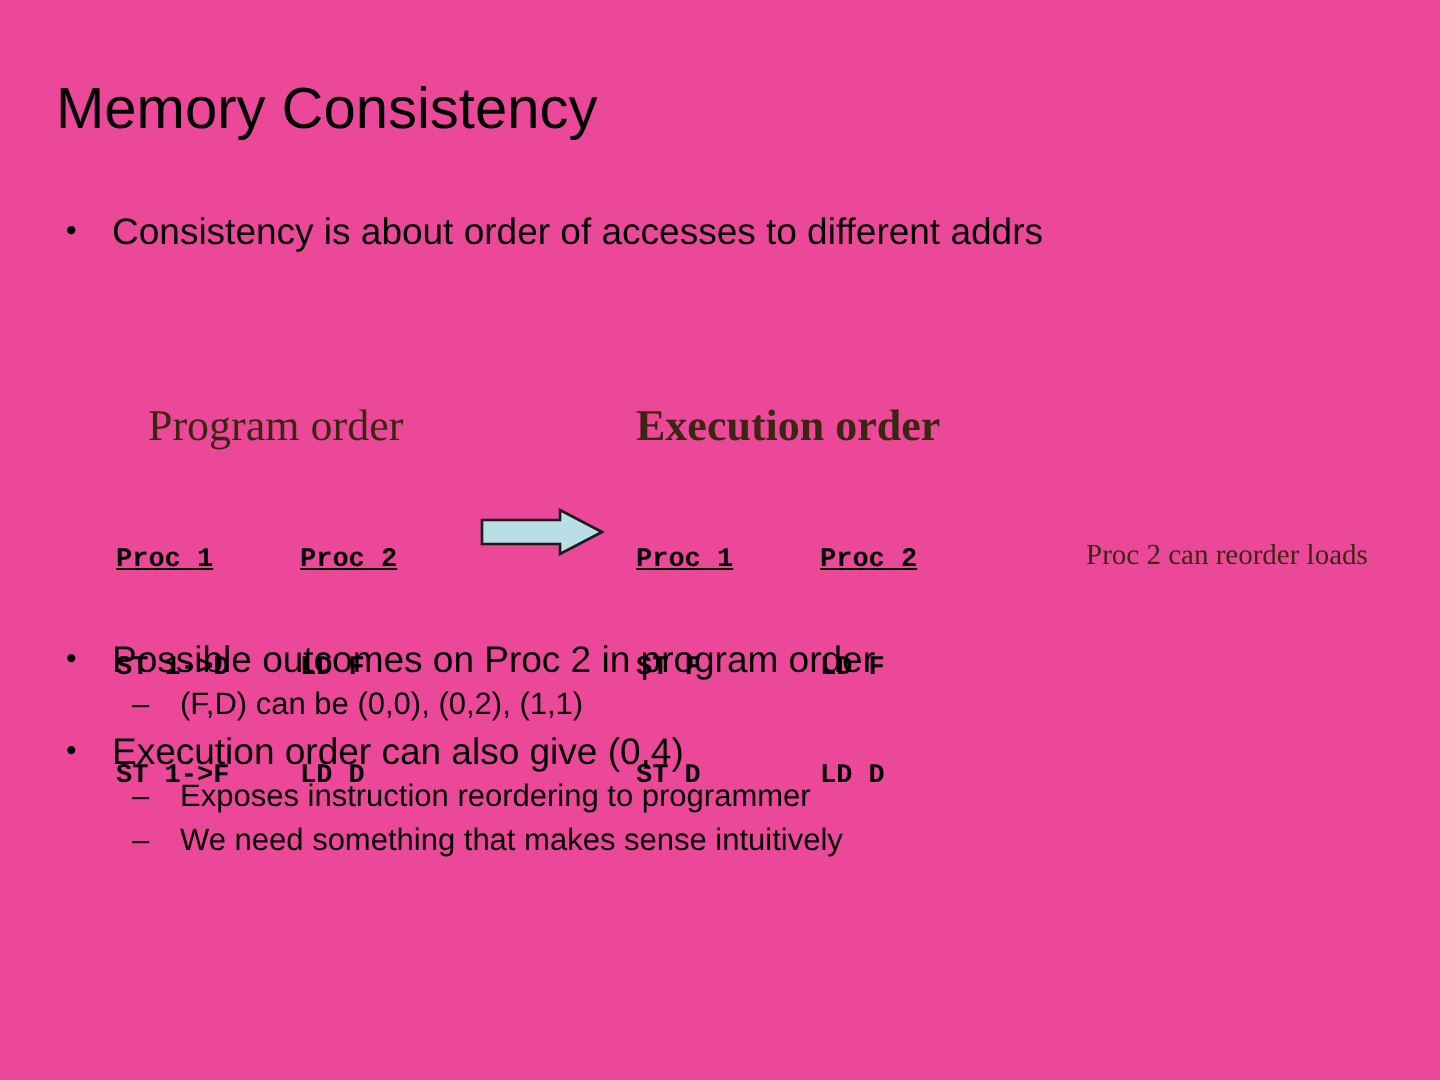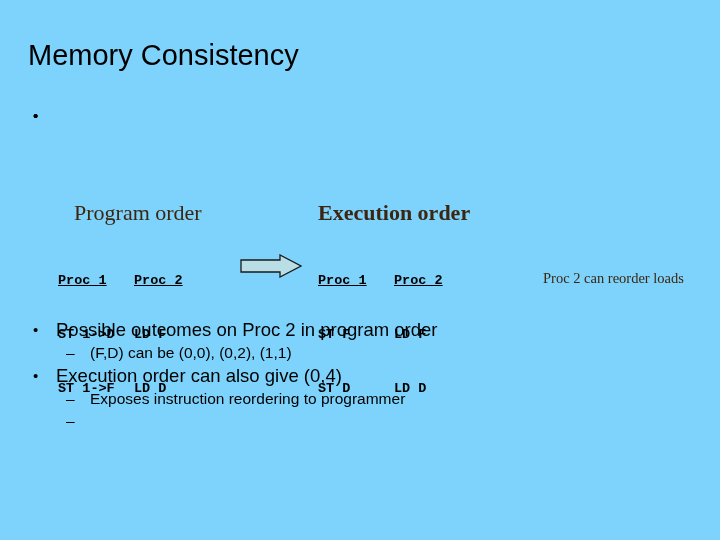--- a/index.html
+++ b/index.html
@@ -9,21 +9,21 @@
     background: #ffffff;
   }
   body {
     font-family: "Liberation Sans", sans-serif;
     color: #000000;
   }
   #slide {
     position: relative;
     width: 720px;
     height: 540px;
-    background: #7dd3fc;
+    background: #ec4899;
     overflow: hidden;
   }
 
   
   #slide-title {
     position: absolute;
     left: 28px;
     top: 38px;
     font-size: 29px;
     line-height: 34px;
@@ -91,21 +91,21 @@
     color: #000000;
     white-space: pre;
   }
   #code-left  { left: 58px;  top: 236px; }
   #code-right { left: 318px; top: 236px; }
 
   .code-row { display: block; white-space: pre; }
   .code-col {
     display: inline-block;
     white-space: pre;
-    width: 76px;
+    width: 92px;
   }
   .code-head { text-decoration: underline; }
 
   
   #reorder-arrow {
     position: absolute;
     left: 240px;
     top: 254px;
     width: 62px;
     height: 24px;
@@ -132,20 +132,21 @@
   <div id="slide-title">Memory Consistency</div>
 
   <div id="bullets-top" class="bullet-block">
 
     <div class="bullet">
       <span class="marker">•</span>
     </div>
 
     <div class="bullet">
       <span class="marker">•</span>
+      <span>Consistency is about order of accesses to different addrs</span>
     </div>
 
   </div>
 
   <div id="program-order-heading" class="order-heading">Program order</div>
 
   <div id="execution-order-heading" class="order-heading">Execution order</div>
 
   <div id="code-left" class="code-block">
     <span class="code-row"><span class="code-col code-head">Proc 1</span><span class="code-col code-head">Proc 2</span></span>
@@ -184,17 +185,18 @@
       <span>Execution order can also give (0,4)</span>
     </div>
 
     <div class="sub-bullet">
       <span class="marker">–</span>
       <span>Exposes instruction reordering to programmer</span>
     </div>
 
     <div class="sub-bullet">
       <span class="marker">–</span>
+      <span>We need something that makes sense intuitively</span>
     </div>
 
   </div>
 
 </div>
 
 </body></html>

